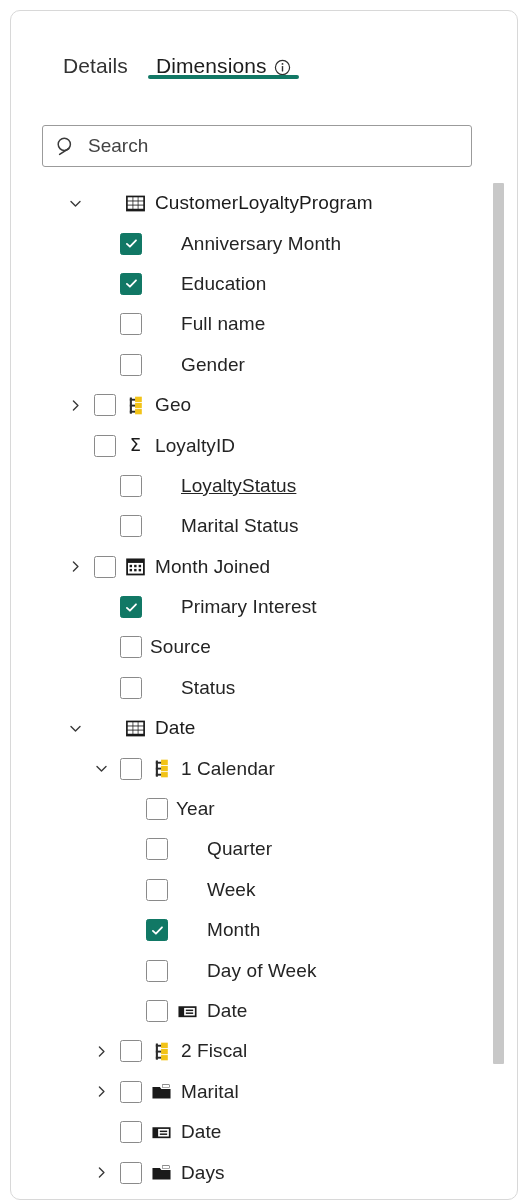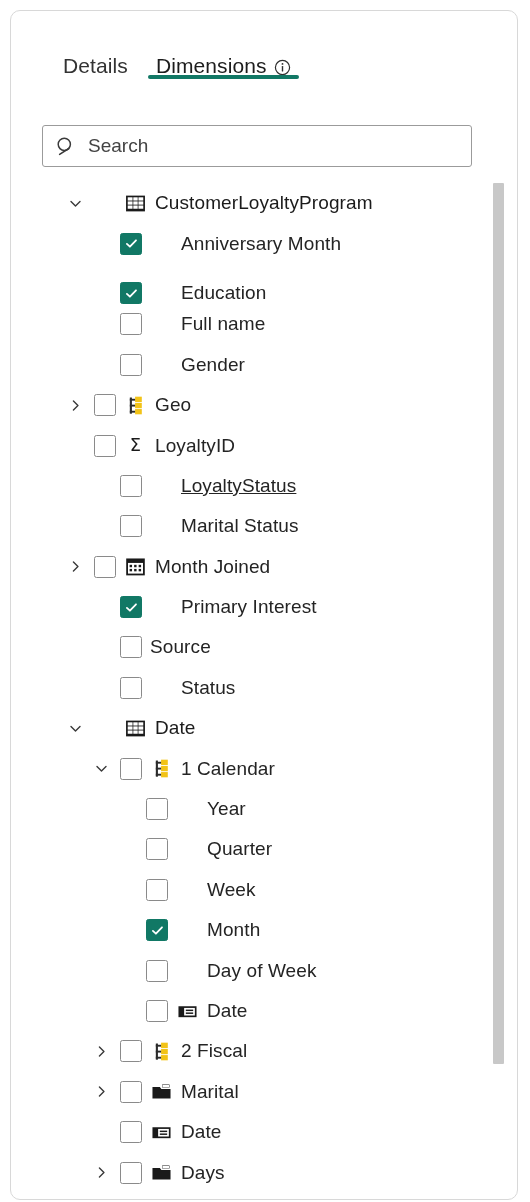--- a/index.html
+++ b/index.html
@@ -237,21 +237,21 @@
         <div class="row" style="padding-left: 81px;">
           <span class="chev blank" style="margin-right: 10px;"></span>
           <span class="cb checked" style="margin-right: 8px;">
             <svg class="tick" viewBox="0 0 16 16" width="15" height="15">
               <polyline points="3.1,8.4 6.3,11.4 12.8,4.6" fill="none" stroke="#ffffff" stroke-width="1.9" stroke-linecap="round" stroke-linejoin="round"></polyline>
             </svg>
           </span>
           <span class="ic none" style="margin-right: 0px;"></span>
           <span class="label" style="margin-left: 31px;">Anniversary Month</span>
         </div>
-        <div class="row" style="padding-left: 81px; align-items: flex-end;">
+        <div class="row" style="padding-left: 81px;">
           <span class="chev blank" style="margin-right: 10px;"></span>
           <span class="cb checked" style="margin-right: 8px;">
             <svg class="tick" viewBox="0 0 16 16" width="15" height="15">
               <polyline points="3.1,8.4 6.3,11.4 12.8,4.6" fill="none" stroke="#ffffff" stroke-width="1.9" stroke-linecap="round" stroke-linejoin="round"></polyline>
             </svg>
           </span>
           <span class="ic none" style="margin-right: 0px;"></span>
           <span class="label" style="margin-left: 31px;">Education</span>
         </div>
         <div class="row" style="padding-left: 81px;">
@@ -391,21 +391,21 @@
               <rect x="4.6" y="9.2" width="5.0" height="1.8" fill="#2b2b2b"></rect>
               <rect x="4.6" y="15.0" width="5.0" height="1.8" fill="#2b2b2b"></rect>
             </svg>
           </span>
           <span class="label">1 Calendar</span>
         </div>
         <div class="row" style="padding-left: 107px;">
           <span class="chev blank" style="margin-right: 10px;"></span>
           <span class="cb" style="margin-right: 8px;"></span>
           <span class="ic none" style="margin-right: 0px;"></span>
-          <span class="label" style="margin-left: 31px;">Year</span>
+          <span class="label" style="">Year</span>
         </div>
         <div class="row" style="padding-left: 107px;">
           <span class="chev blank" style="margin-right: 10px;"></span>
           <span class="cb" style="margin-right: 8px;"></span>
           <span class="ic none" style="margin-right: 0px;"></span>
           <span class="label" style="margin-left: 31px;">Quarter</span>
         </div>
         <div class="row" style="padding-left: 107px;">
           <span class="chev blank" style="margin-right: 10px;"></span>
           <span class="cb" style="margin-right: 8px;"></span>

